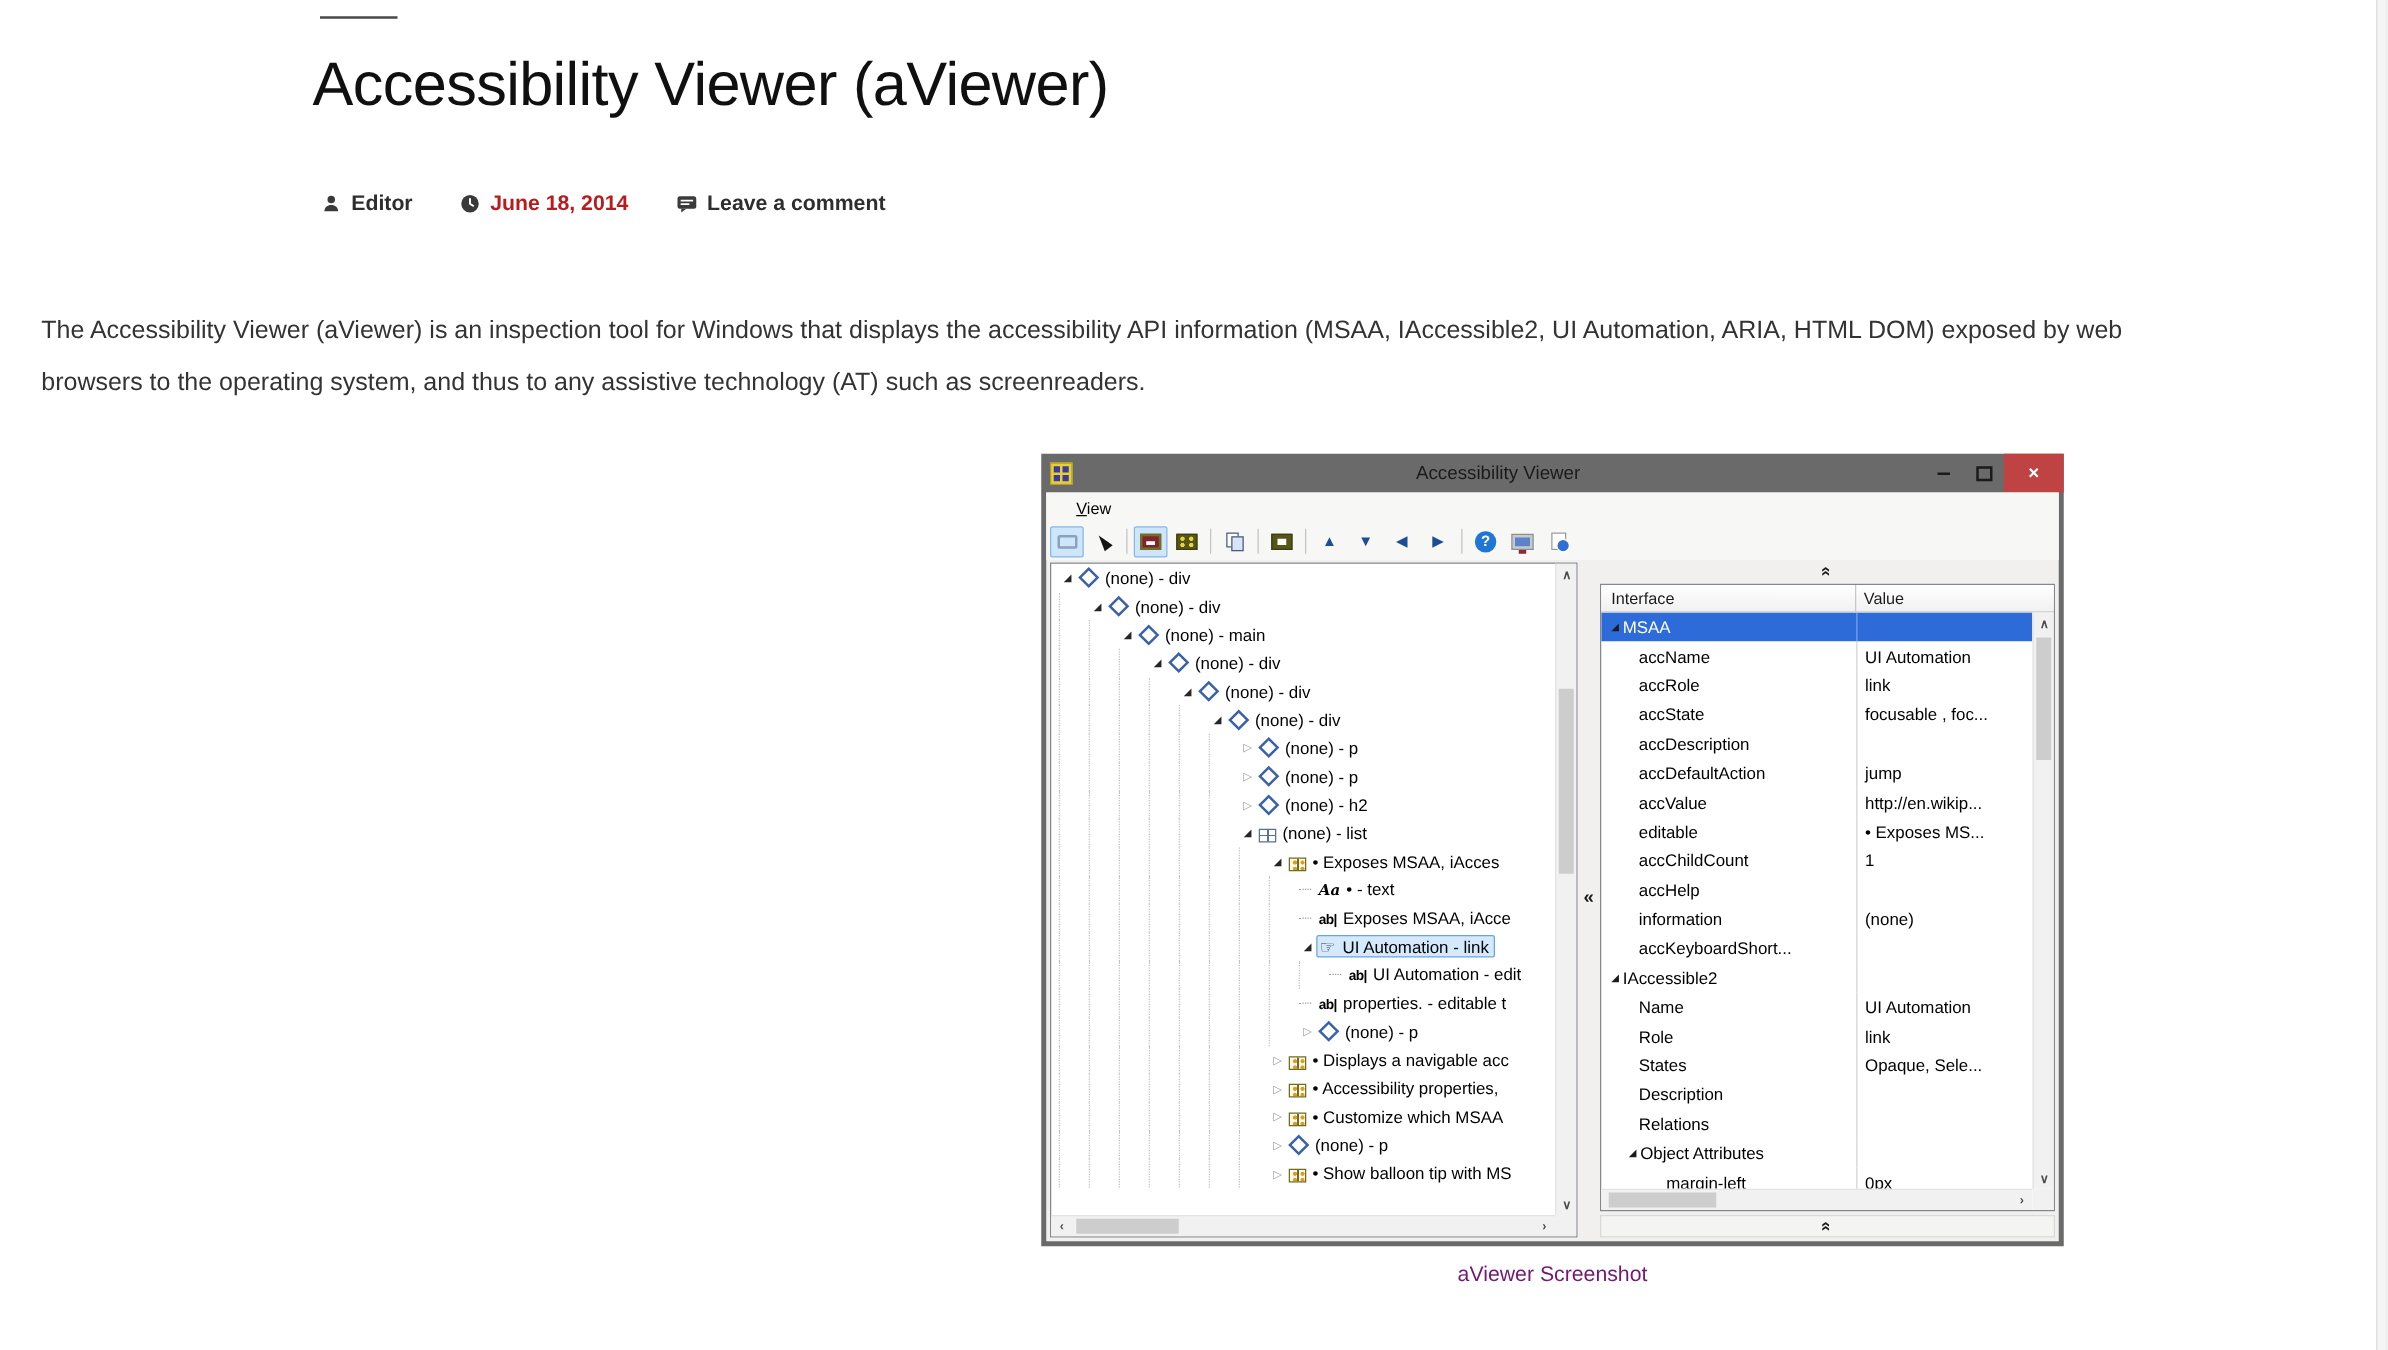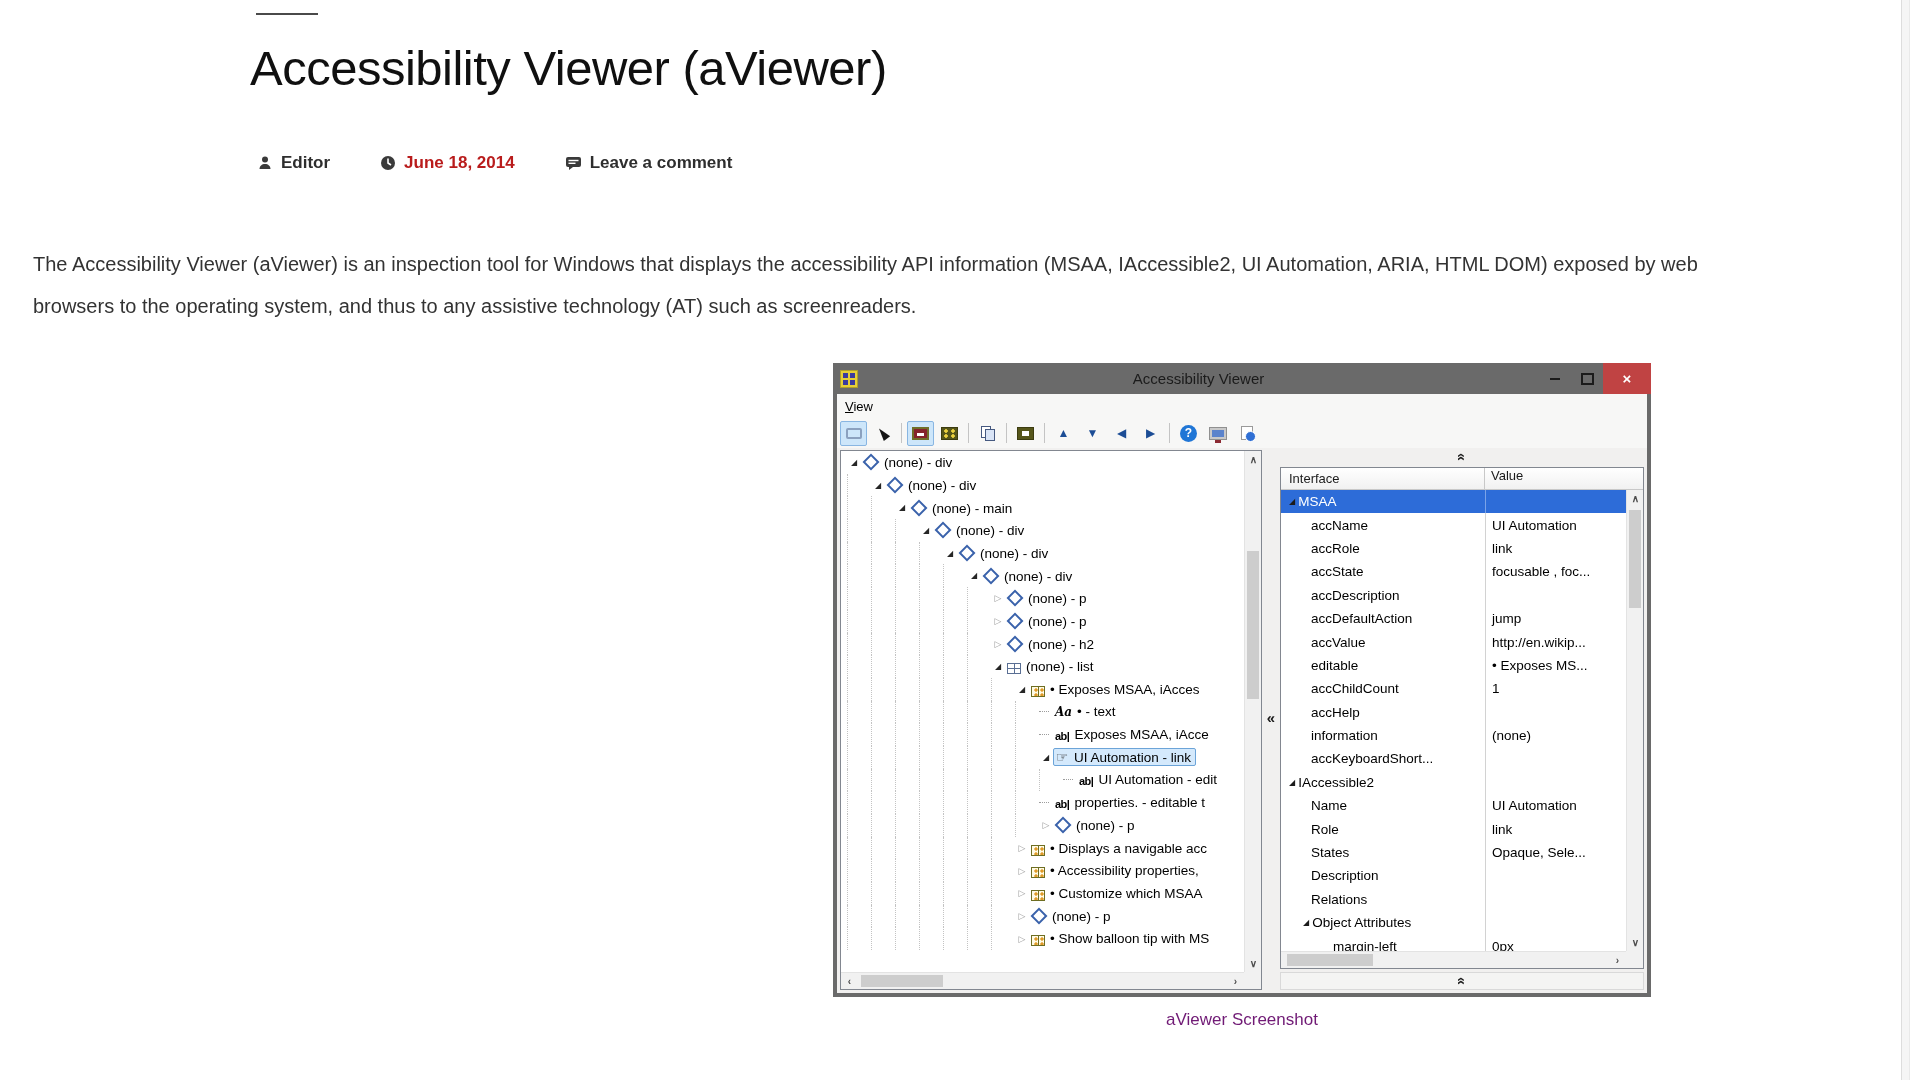--- a/index.html
+++ b/index.html
@@ -4,42 +4,42 @@
 <style>
   html,body{margin:0;padding:0;width:1910px;height:1080px;background:#fff;overflow:hidden;
     font-family:"Liberation Sans",sans-serif;}
   .abs{position:absolute;}
 
   
   .browser-scroll{position:absolute;right:0;top:0;width:7px;height:1080px;background:#f5f5f5;
     border-left:1px solid #dddddd;border-right:1px solid #e9e9e9;}
   .post-rule{left:256px;top:13px;width:62px;height:2px;background:#4a4a4a;}
   .page-title{left:250px;top:40px;font-size:49px;font-weight:400;color:#101010;letter-spacing:-.5px;margin:0;}
-  .meta{left:257px;top:153px;display:flex;gap:50px;align-items:center;font-size:17px;font-weight:700;color:#2e2e2e;}
+  .meta{left:257px;top:153px;display:flex;gap:38px;align-items:center;font-size:17px;font-weight:700;color:#2e2e2e;}
   .meta-item{display:flex;align-items:center;gap:8px;}
   .meta-item svg{display:block;}
   .meta-date{color:#b91c1c;}
   .intro{left:33px;top:243px;width:1745px;font-size:20px;line-height:42px;color:#333;margin:0;}
 
   
   .app-window{left:833px;top:363px;width:818px;height:634px;background:#6a6a6a;
     font-size:13.5px;color:#000;box-sizing:border-box;display:flex;flex-direction:column;}
   .titlebar{height:31px;display:flex;align-items:center;padding-left:7px;flex:none;}
   .app-icon{width:18px;height:18px;background:#e7cf36;border:1px solid #b0a02a;box-sizing:border-box;
     display:grid;grid-template-columns:1fr 1fr;grid-template-rows:1fr 1fr;gap:2px;padding:2px;}
   .app-icon span{background:#3b3b9e;}
   .title-text{flex:1;text-align:center;font-size:15px;color:#1b1b1b;}
   .win-controls{display:flex;align-self:stretch;}
   .wc{width:32px;display:flex;align-items:center;justify-content:center;border:none;background:transparent;padding:0;}
   .min-glyph{width:10px;height:2px;background:#1b1b1b;display:block;}
   .max-glyph{width:9px;height:8px;border:2px solid #1b1b1b;display:block;}
   .wc-close{width:48px;background:#c04343;color:#fff;font-size:15px;font-weight:700;}
 
   .win-body{flex:1;margin:0 4px 4px 4px;background:#f1f0ef;display:flex;flex-direction:column;min-height:0;}
-  .menubar{height:24px;background:#f7f7f6;display:flex;align-items:center;padding-left:8px;flex:none;font-size:13px;}
+  .menubar{height:24px;background:#f7f7f6;display:flex;align-items:center;padding-left:24px;flex:none;font-size:13px;}
   .menu-item::first-letter{text-decoration:underline;}
   .toolbar{height:30px;background:#f7f7f6;display:flex;align-items:center;padding:0 3px;gap:2px;flex:none;}
   .tb-btn{width:27px;height:25px;display:flex;align-items:center;justify-content:center;
     border:1px solid transparent;background:transparent;border-radius:2px;padding:0;}
   .tb-btn.active{background:#cde6fa;border-color:#89b6e2;}
   .tb-sep{width:1px;height:20px;background:#c4c4c4;margin:0 3px;flex:none;}
 
   
   .ic{display:flex;align-items:center;justify-content:center;}
   .ic-rect-outline{width:16px;height:11px;border:2px solid #8ba1bf;border-radius:2px;box-sizing:border-box;}
@@ -98,21 +98,21 @@
   .splitter-btn{position:absolute;left:1px;top:255px;width:16px;height:24px;display:flex;align-items:center;
     justify-content:center;font-weight:700;font-size:15px;color:#1b1b1b;background:transparent;border:none;padding:0;}
 
   
   .ins-pane{flex:1;display:flex;flex-direction:column;min-width:0;}
   .strip-top{height:14px;flex:none;display:flex;align-items:center;justify-content:center;margin-bottom:3px;}
   .strip-bottom{height:18px;flex:none;display:flex;align-items:center;justify-content:center;margin-top:3px;
     background:#f4f4f3;border:1px solid #d9d9d9;box-sizing:border-box;}
   .chev-up{display:inline-block;transform:rotate(90deg);font-weight:700;font-size:14px;color:#1b1b1b;line-height:1;}
   .ins-box{flex:1;border:1px solid #828790;background:#fff;position:relative;box-sizing:border-box;min-height:0;}
-  .ins-header{position:absolute;left:0;top:0;right:0;height:21px;display:flex;
+  .ins-header{position:absolute;left:0;top:0;right:0;height:21px;display:flex;align-items:center;
     background:linear-gradient(#ffffff,#f1f1f1);border-bottom:1px solid #c8c8c8;font-size:13px;color:#1b1b1b;}
   .ins-header .h-int{width:204px;flex:none;padding-left:8px;border-right:1px solid #c8c8c8;align-self:stretch;display:flex;align-items:center;box-sizing:border-box;}
   .ins-header .h-val{flex:1;padding-left:6px;}
   .ins-rows{position:absolute;left:0;top:22px;right:17px;bottom:17px;overflow:hidden;}
   .irow{height:23.4px;display:flex;align-items:stretch;white-space:nowrap;}
   .ilabel{width:204px;flex:none;display:flex;align-items:center;overflow:hidden;box-sizing:border-box;}
   .ilabel.ind0{padding-left:8px;}
   .ilabel.ind1{padding-left:30px;}
   .ilabel.ind2{padding-left:52px;}
   .irow.grp .ilabel.ind0{padding-left:8px;}

